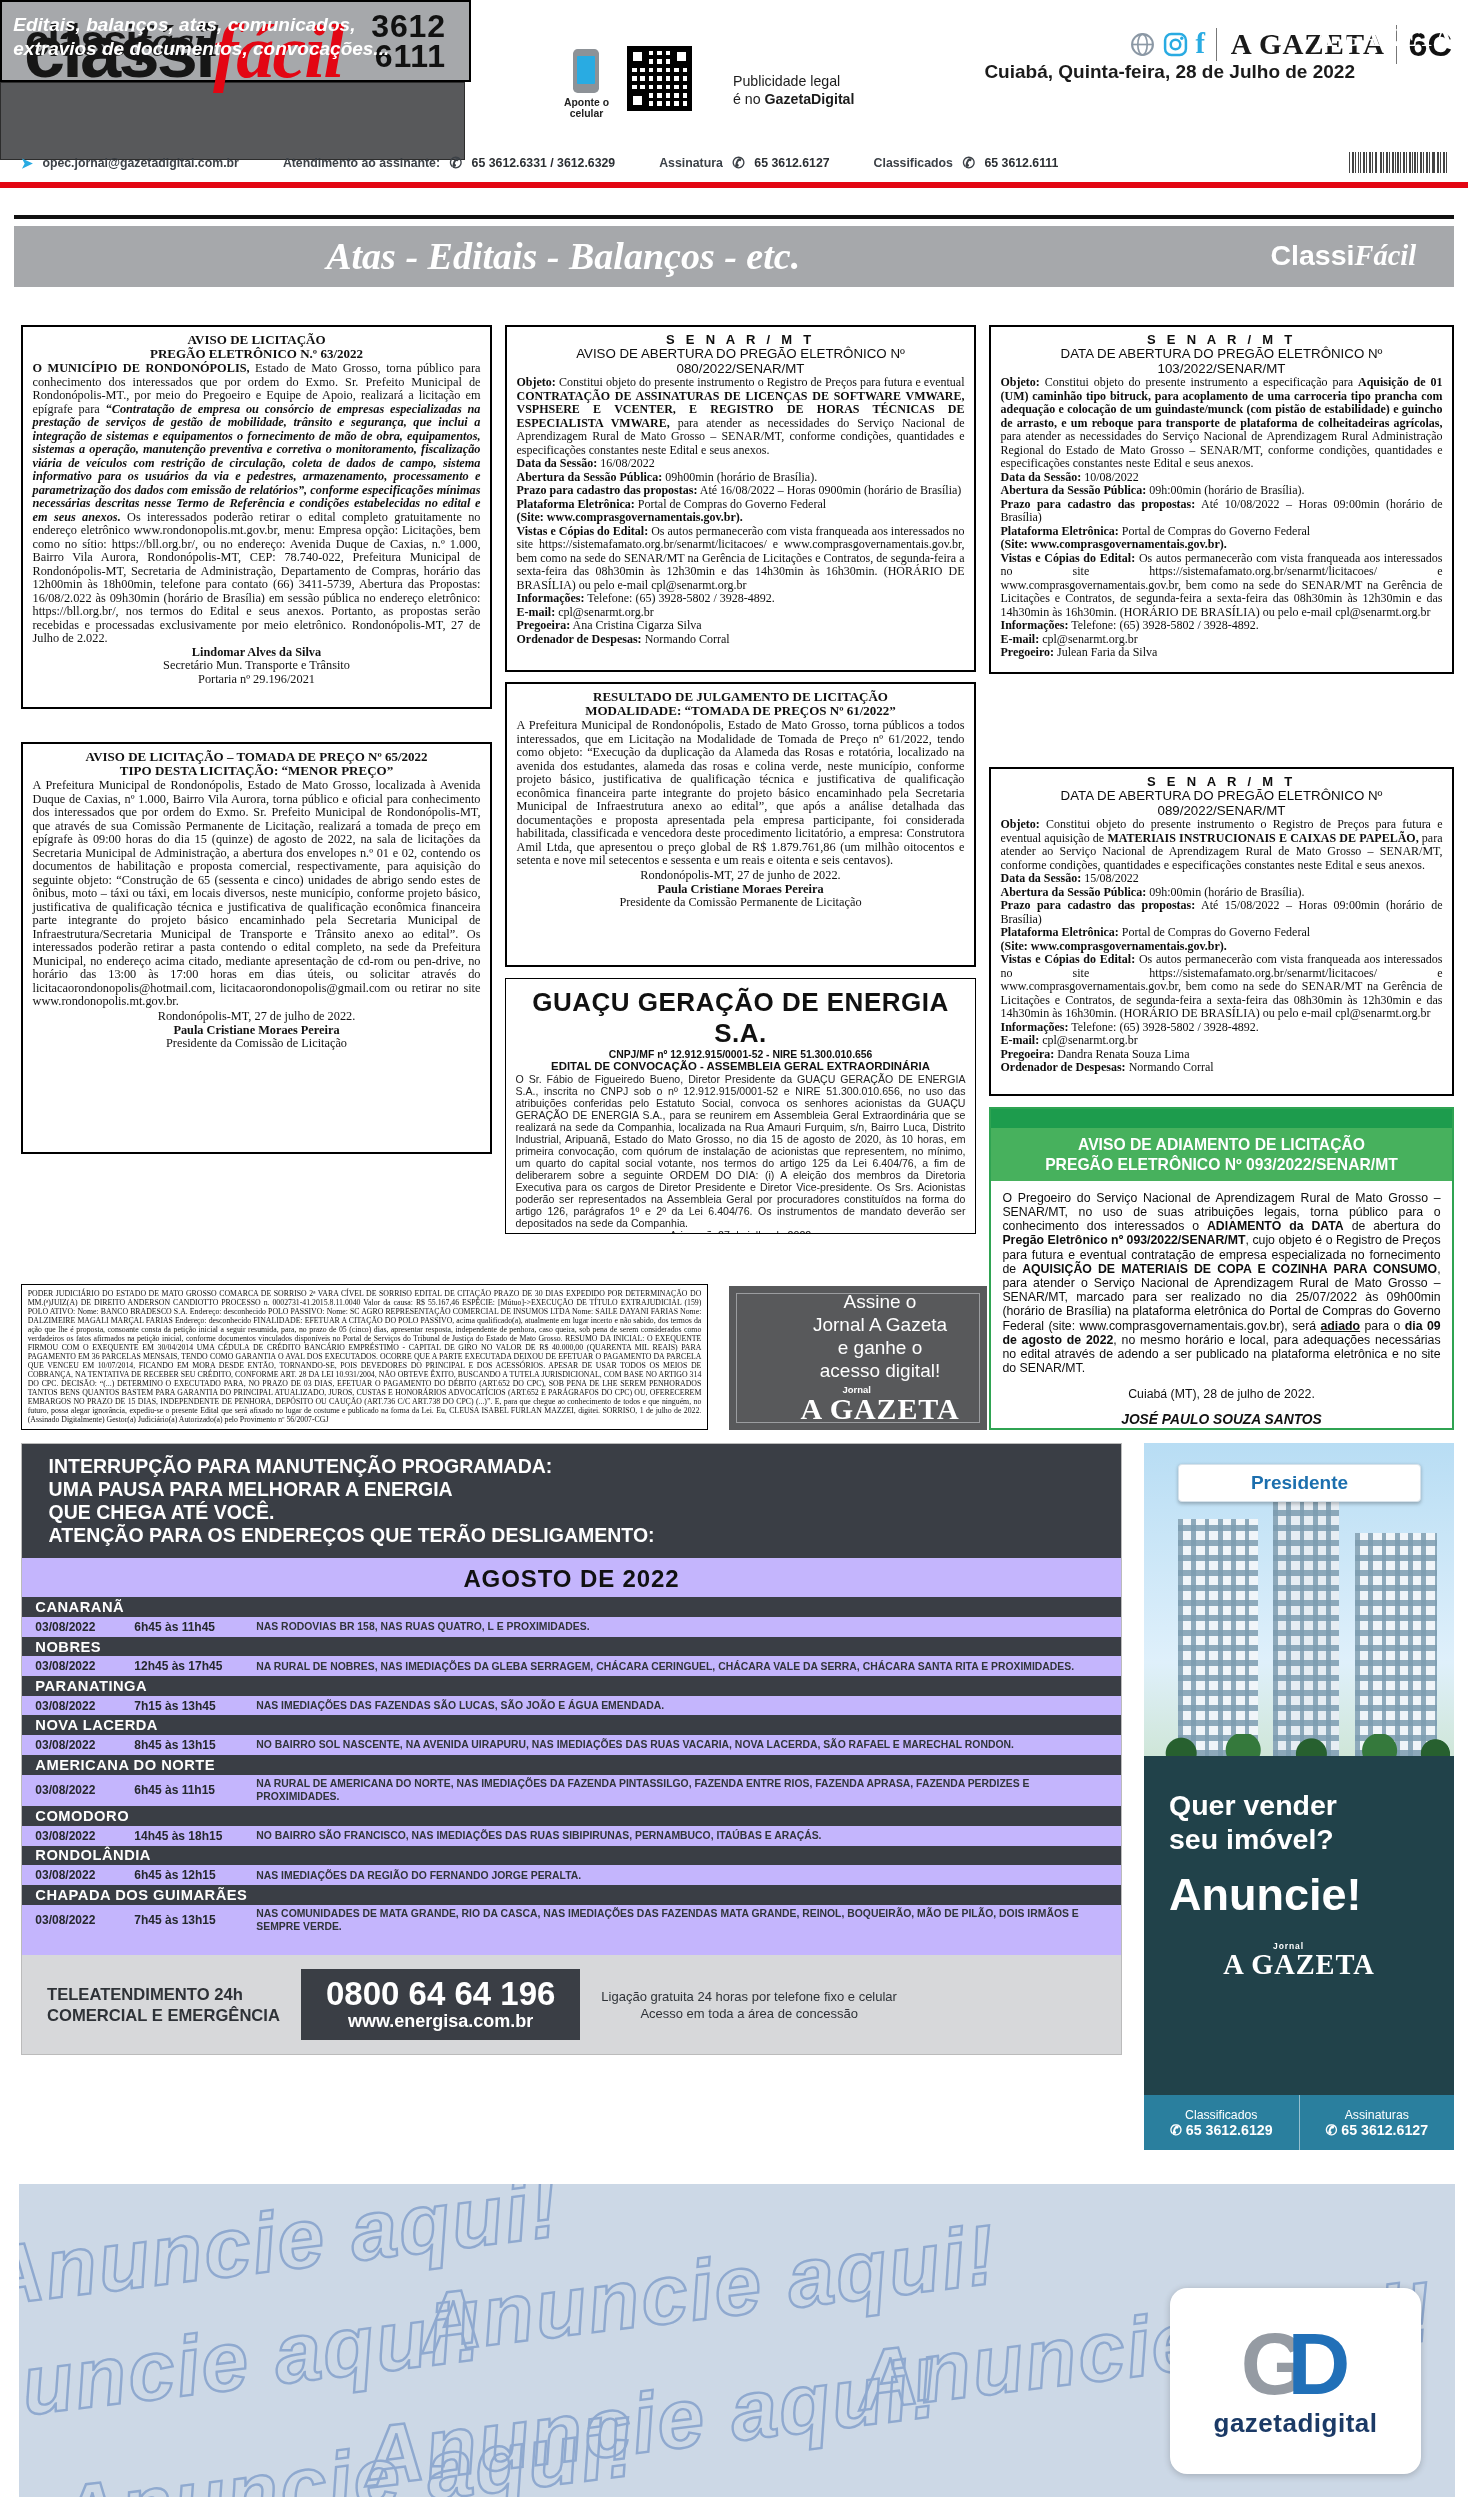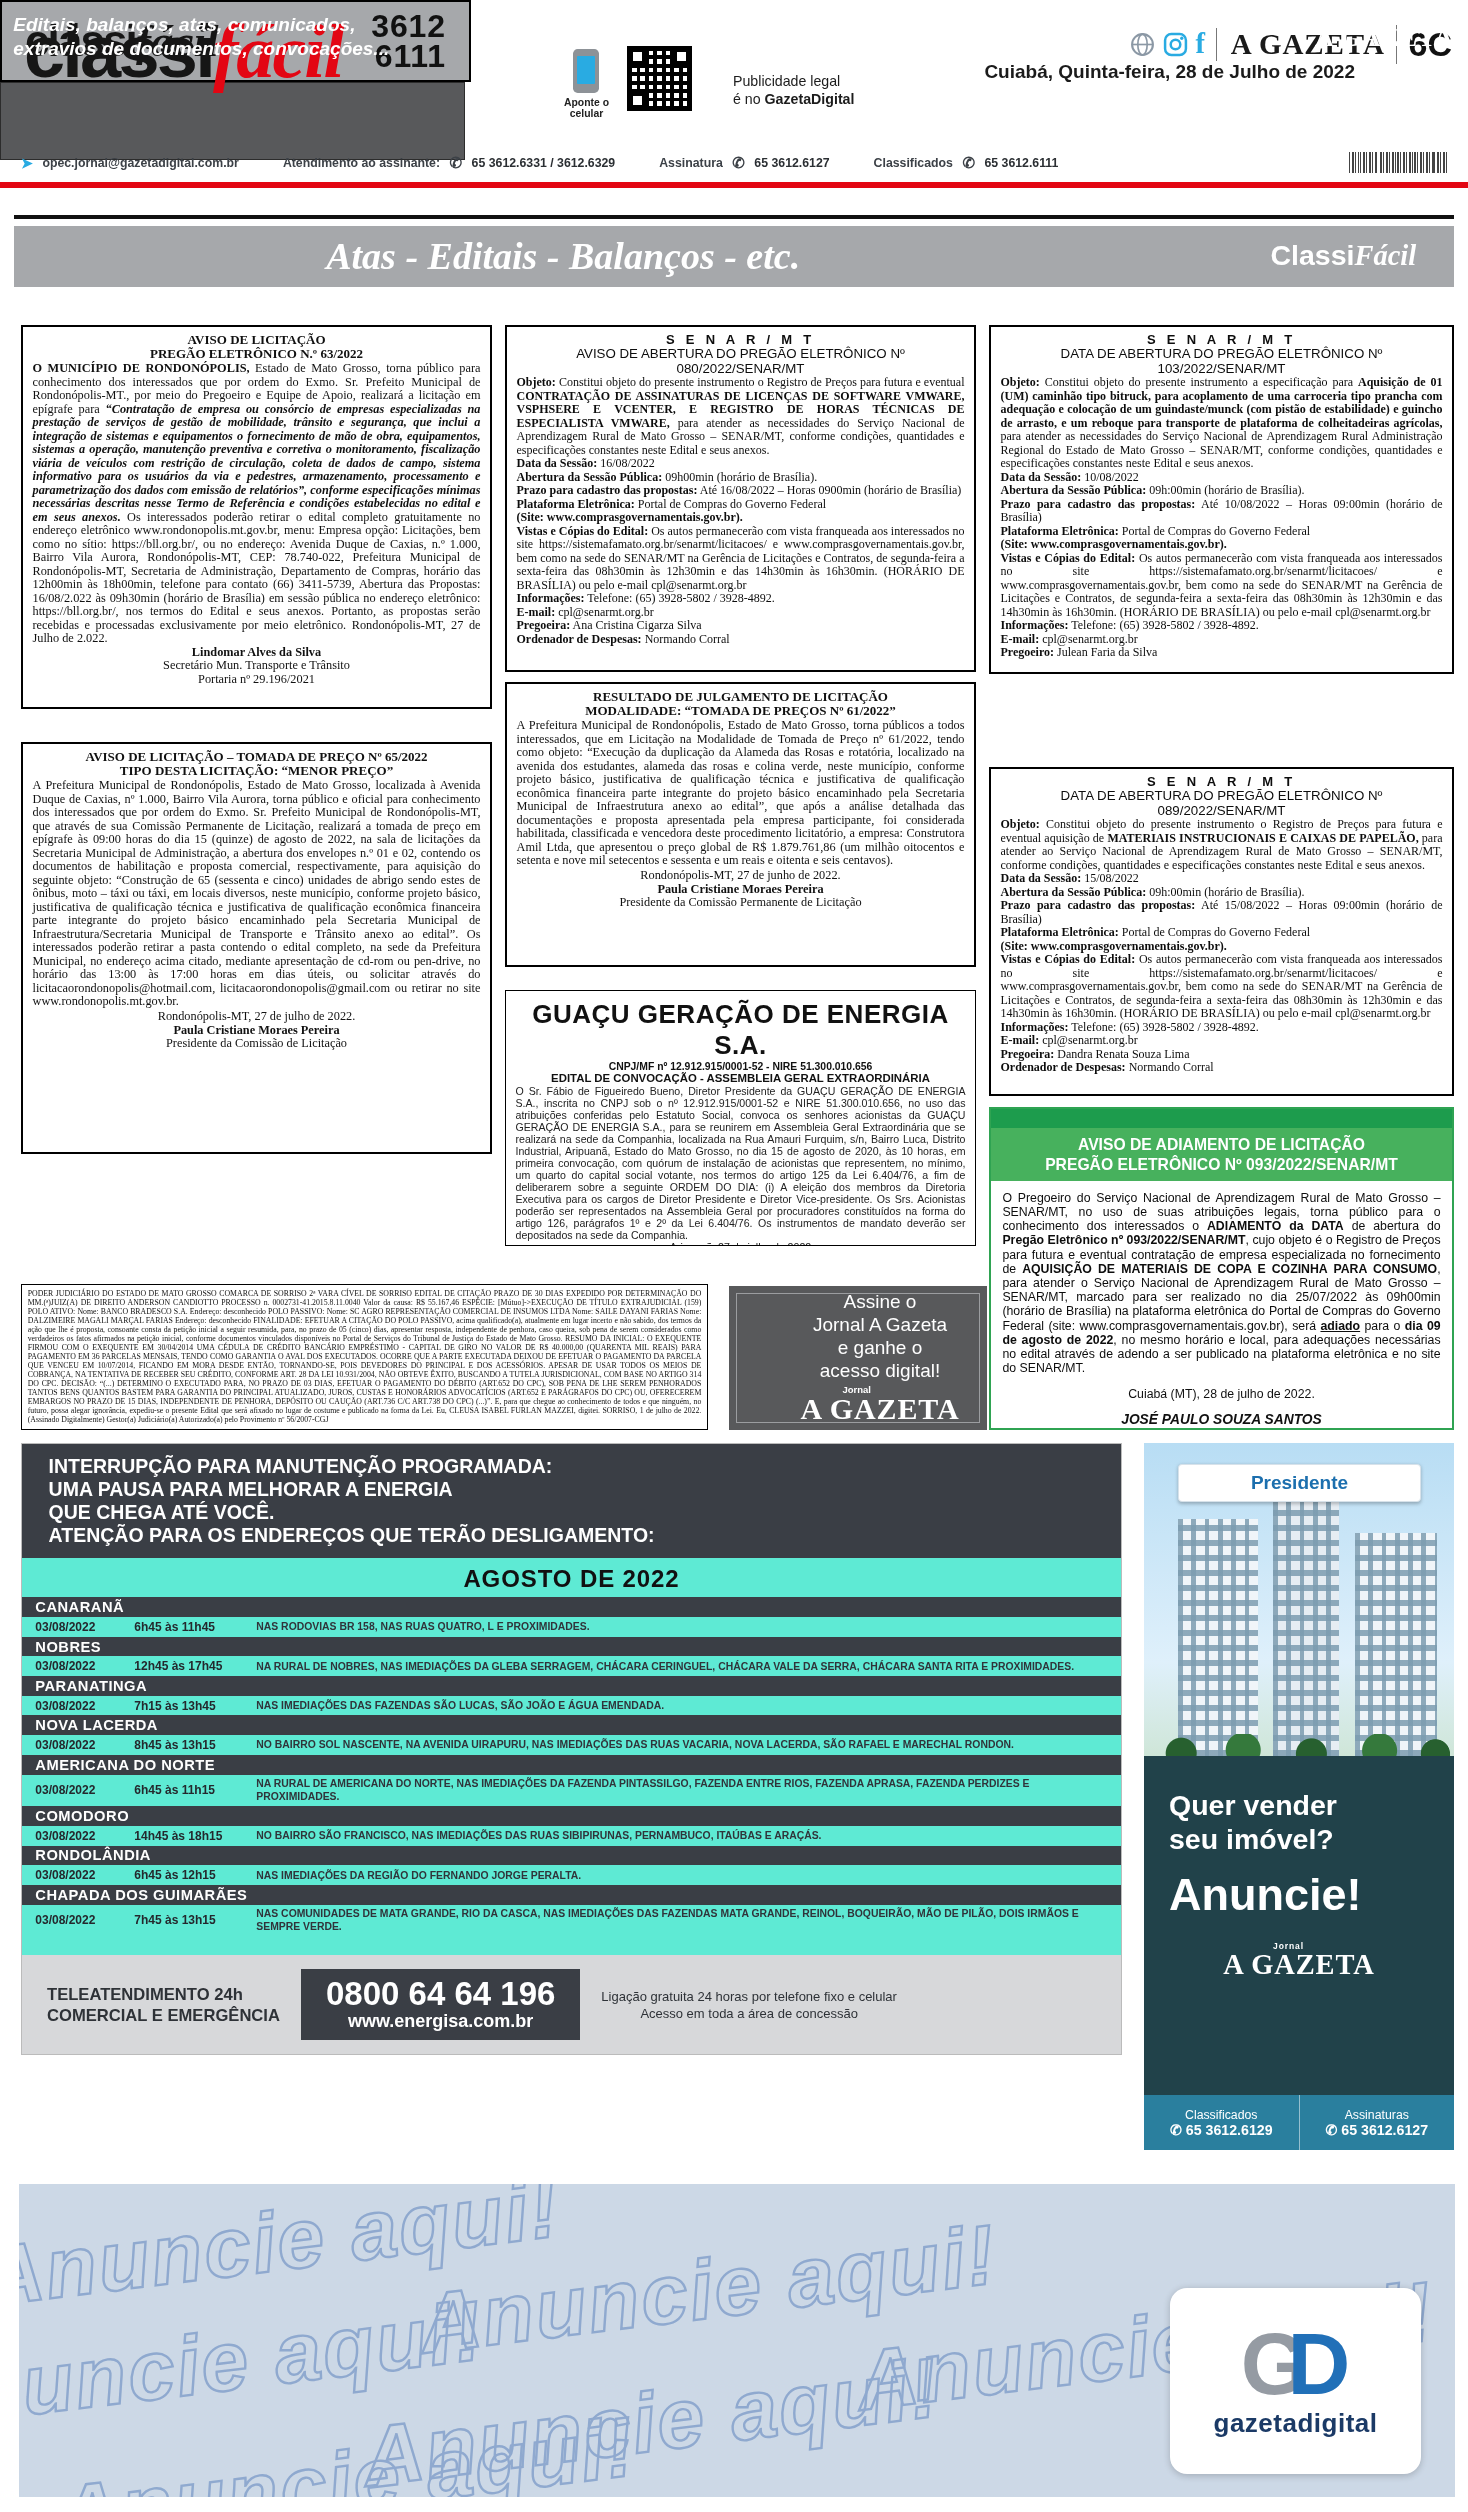--- a/index.html
+++ b/index.html
@@ -64,21 +64,21 @@
 
   #ad-pregao63 { left:21px; top:325px; width:471px; height:384px; }
   #ad-tomada65 { left:21px; top:742px; width:471px; height:412px; }
   #classifone { left:21px; top:1185px; width:471px; height:82px; background:#a6a8ab; border:2.8px solid #000; display:flex; align-items:center; justify-content:space-between; padding:0 23px; }
   #classifone .lg .classi { font-weight:900; font-size:44px; letter-spacing:-1.9px; color:#161616; }
   #classifone .lg .facil { font-family:"Liberation Serif",serif; font-style:italic; font-weight:700; font-size:45px; color:#161616; }
   #classifone .ph { font-size:32px; font-weight:900; line-height:30px; text-align:right; color:#111; letter-spacing:0.9px; }
 
   #ad-senar080 { left:505px; top:325px; width:471px; height:347px; }
   #ad-resultado61 { left:505px; top:682px; width:471px; height:285px; }
-  #ad-guacu { left:505px; top:978px; width:471px; height:256px; border-width:1.9px;margin-top:12px; }
+  #ad-guacu { left:505px; top:978px; width:471px; height:256px; border-width:1.9px; }
   #ad-guacu .gt { text-align:center; font-weight:900; font-size:26px; letter-spacing:0.5px; margin-top:1.9px; }
   #ad-guacu .gs { text-align:center; font-weight:700; font-size:10.4px; }
   #ad-guacu .ge { text-align:center; font-weight:900; font-size:11.4px; margin-bottom:1.9px; }
   #ad-guacu .gb { font-size:10.6px; line-height:12px; text-align:justify; color:#222; }
   #ad-guacu .gsig { text-align:center; font-size:10.6px; line-height:12.3px; color:#222; }
 
   #ad-senar103 { left:989px; top:325px; width:465px; height:349px; }
   #editais-banner { left:989px; top:680px; width:465px; height:78px; background:#58595b; border:1.9px solid #2c2c2c; }
   #editais-banner .txt { position:absolute; left:13.3px; top:13.3px; font-style:italic; font-weight:800; font-size:19px; line-height:24px; color:#fff; }
   #editais-banner .brand-serif { position:absolute; right:15px; top:23px; color:#fff; font-size:26px; }
@@ -95,21 +95,21 @@
 
   #ad-judicial { left:21px; top:1284px; width:687px; height:146px; border-width:1.9px; padding:3.8px 5.7px; font-family:"Liberation Serif",serif; font-size:7.8px; line-height:9px; text-align:justify; color:#111; }
 
   #assine { position:absolute; left:729px; top:1286px; width:258px; height:144px; background:#58595b; padding:6.6px; }
   #assine .inner { border:1.9px solid #9b9da0; height:100%; display:flex; flex-direction:column; align-items:center; justify-content:center; color:#fff;padding-left:44px; }
   #assine .al { font-size:19px; line-height:23px; text-align:center; font-weight:400; }
   #assine .brand { margin-top:9.5px; font-family:"Liberation Serif",serif; font-weight:700; font-size:30px; letter-spacing:0.9px; position:relative; }
   #assine .brand .jr { position:absolute; top:-7.6px; left:42px; font-size:9.5px; letter-spacing:0; font-family:"Liberation Sans",sans-serif; font-weight:700; }
 
   
-  #energisa { position:absolute; left:21px; top:1443px; width:1101px; height:612px; border:0.9px solid #bbb; background:#5eead4; overflow:hidden; }
+  #energisa { position:absolute; left:21px; top:1443px; width:1101px; height:612px; border:0.9px solid #bbb; background:#c4b5fd; overflow:hidden; }
   #energisa .ehead { position:relative; height:114px; background:#3a3e45; color:#fff; overflow:hidden; }
   #energisa .ehead .lines { position:absolute; left:26.6px; top:11.4px; font-weight:800; font-size:19.5px; line-height:23px; }
   #energisa .elogo { position:absolute; right:-28.5px; top:-43px; width:218px; height:218px; border-radius:50%; background:#2f333a; border:5.7px solid #fff; }
   #energisa .elogo .wrap { position:absolute; left:38px; top:100px; display:flex; align-items:center; gap:5.7px; }
   #energisa .elogo .flame { width:19px; height:32px; background:#e30613; border-radius:0 80% 0 80%; transform:rotate(-14deg); }
   #energisa .elogo .wm { color:#fff; font-weight:700; font-size:26px; letter-spacing:0.5px; }
   #energisa .month { text-align:center; font-weight:900; font-size:24px; letter-spacing:0.9px; padding:6.6px 0 4.7px; color:#111; }
   .erow-city { background:#3a3e45; color:#fff; font-weight:800; font-size:14.7px; padding:1.9px 0 1.9px 13.3px; letter-spacing:0.5px; }
   .erow-data { display:flex; align-items:center; padding:2.8px 9.5px 2.8px 13.3px; }
   .erow-data .d { width:99px; font-weight:700; font-size:12px; color:#24282d; }

